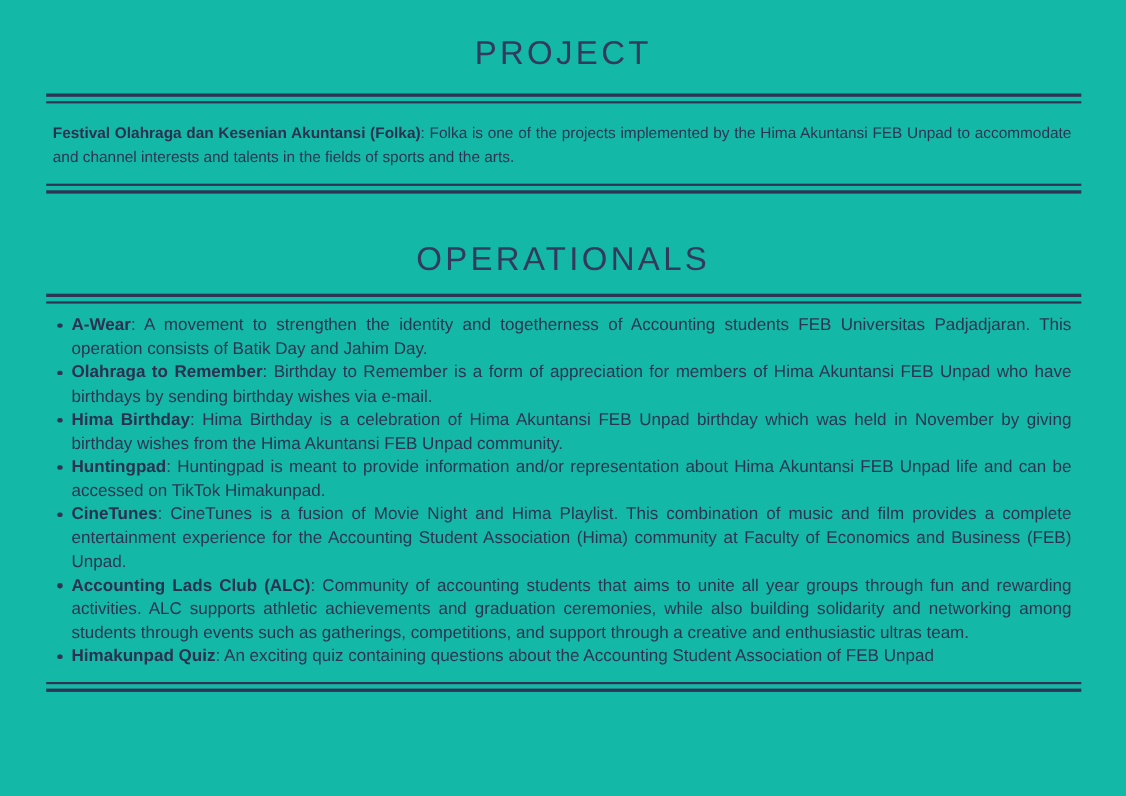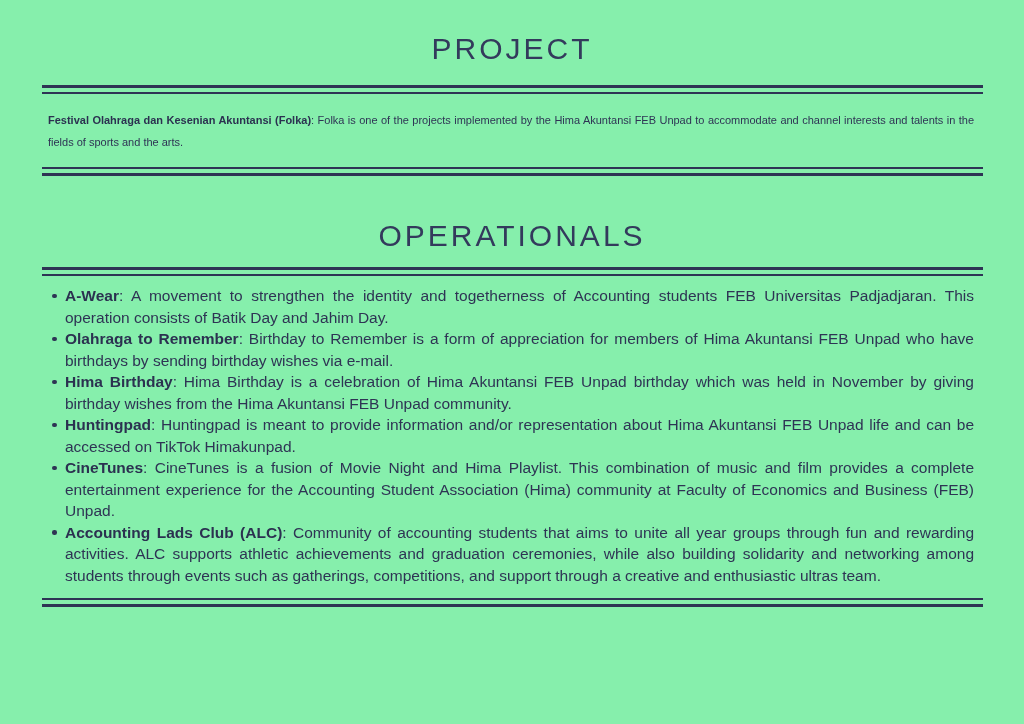--- a/index.html
+++ b/index.html
@@ -7,21 +7,21 @@
     width: 1024px; height: 724px;
     background: #e7dfc9;
     font-family: "Liberation Sans", sans-serif;
     color: #2e3454;
   }
   .page {
     width: 1024px; height: 724px;
     box-sizing: border-box;
     padding-top: 34px;
     overflow: hidden;
-    background: #86efac;
+    background: #14b8a6;
   }
   .section-title {
     margin: 0;
     text-align: center;
     font-size: 30px;
     line-height: 30px;
     font-weight: 400;
     letter-spacing: 3px;
     color: #333a5c;
   }
@@ -37,21 +37,21 @@
   .rule.thin-thick {
     border-top: 2px solid #2e3454;
     border-bottom: 3px solid #2e3454;
   }
   .rule-1 { margin-top: 21px; }
   .rule-2 { margin-top: 14px; }
   .rule-3 { margin-top: 16px; }
   .rule-4 { margin-top: 12px; }
   .lead-paragraph {
     margin: 16px 50px 0 48px;
-    font-size: 11px;
+    font-size: 14px;
     line-height: 21.5px;
     text-align: justify;
   }
   .lead-paragraph b, .op-list b {
     font-weight: 700;
     color: #2b3150;
   }
   .title-operationals { margin-top: 45px; }
   .op-list {
     margin: 9px 50px 0 48px;
@@ -91,17 +91,18 @@
 
   <div class="rule thick-thin rule-3"></div>
 
   <ul class="op-list">
     <li><b>A-Wear</b><span>: A movement to strengthen the identity and togetherness of Accounting students FEB Universitas Padjadjaran. This operation consists of Batik Day and Jahim Day.</span></li>
     <li><b>Olahraga to Remember</b><span>: Birthday to Remember is a form of appreciation for members of Hima Akuntansi FEB Unpad who have birthdays by sending birthday wishes via e-mail.</span></li>
     <li><b>Hima Birthday</b><span>: Hima Birthday is a celebration of Hima Akuntansi FEB Unpad birthday which was held in November by giving birthday wishes from the Hima Akuntansi FEB Unpad community.</span></li>
     <li><b>Huntingpad</b><span>: Huntingpad is meant to provide information and/or representation about Hima Akuntansi FEB Unpad life and can be accessed on TikTok Himakunpad.</span></li>
     <li><b>CineTunes</b><span>: CineTunes is a fusion of Movie Night and Hima Playlist. This combination of music and film provides a complete entertainment experience for the Accounting Student Association (Hima) community at Faculty of Economics and Business (FEB) Unpad.</span></li>
     <li><b>Accounting Lads Club (ALC)</b><span>: Community of accounting students that aims to unite all year groups through fun and rewarding activities. ALC supports athletic achievements and graduation ceremonies, while also building solidarity and networking among students through events such as gatherings, competitions, and support through a creative and enthusiastic ultras team.</span></li>
+    <li><b>Himakunpad Quiz</b><span>: An exciting quiz containing questions about the Accounting Student Association of FEB Unpad</span></li>
   </ul>
 
   <div class="rule thin-thick rule-4"></div>
 
 </div>
 
 </body></html>

